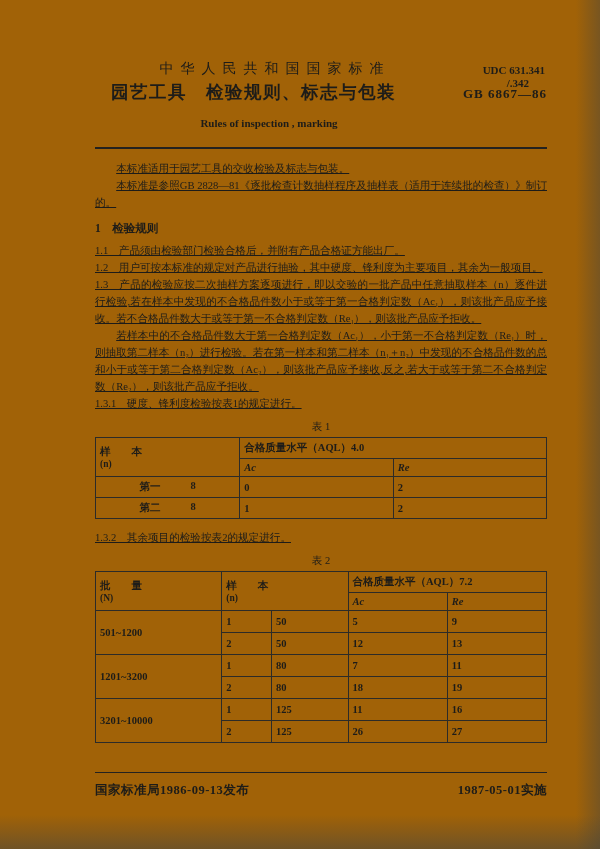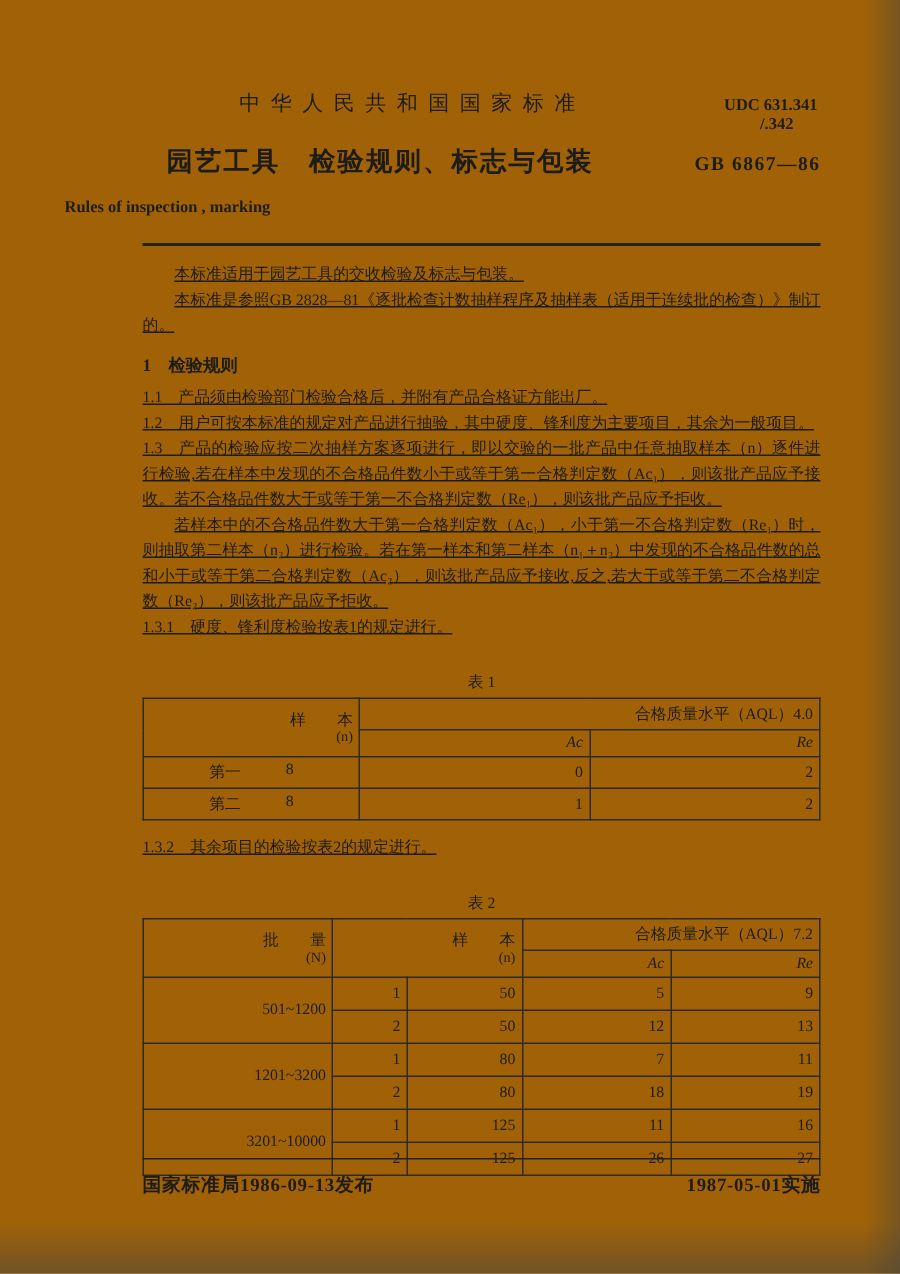--- a/index.html
+++ b/index.html
@@ -24,36 +24,36 @@
   }
   .content { position:absolute; left:95px; top:60px; width:452px; }
 
   
   .std-hdr {
     text-align:center; font-size:14px; letter-spacing:7px;
     position:relative; left:-46px; font-weight:normal;
   }
   .udc { position:absolute; top:4px; right:2px; text-align:right; font-weight:bold; font-size:11px; line-height:13px; }
   .udc .udc2 { padding-right:16px; }
-  .title-row { display:flex; justify-content:space-between; align-items:baseline; margin-top:17px; }
+  .title-row { display:flex; justify-content:space-between; align-items:baseline; margin-top:2px; }
   .doc-title { font-size:17.5px; font-weight:bold; letter-spacing:1.5px; margin-left:16px; }
   .std-no { font-size:13px; font-weight:bold; letter-spacing:1px; }
-  .en-title { font-weight:bold; font-size:11px; line-height:17px; margin-top:11px; position:relative; left:-52px; }
+  .en-title { text-align:center; font-weight:bold; font-size:11px; line-height:17px; margin-top:11px; position:relative; left:-52px; }
   .header-rule { border:none; border-top:2px solid #232220; margin-top:15px; }
 
   
   .bodytext { margin-top:11px; }
   p { font-size:10.6px; line-height:17px; text-align:justify;text-decoration:underline; }
   .indent { text-indent:2em; }
   .sec { font-size:11.5px; font-weight:bold; margin:10px 0 6px 0; }
 
   
-  .tbl-cap { text-align:center; font-size:10.5px; margin:21px 0 3px 0; }
+  .tbl-cap { text-align:center; font-size:10.5px; margin:8px 0 3px 0; }
   table { width:100%; border-collapse:collapse; font-size:10.5px; table-layout:fixed; }
-  th, td { border:1px solid #2c2b28; text-align:right; vertical-align:middle; font-weight:normal; padding:3px 4px; }
+  th, td { border:1px solid #2c2b28; text-align:left; vertical-align:middle; font-weight:bold; padding:3px 4px; }
   .ital { font-style:italic; }
   .sub { font-size:9.5px; }
   .pair { display:flex; justify-content:center; gap:30px; }
   #table2 td { padding:5px 4px; }
 
   
   .footer { position:absolute; left:95px; width:452px; top:772px; }
   .footer-rule { border:none; border-top:1.5px solid #232220; }
   .footer-row { display:flex; justify-content:space-between; font-weight:bold; font-size:12.5px; margin-top:9px; letter-spacing:0.5px; }
 </style>

